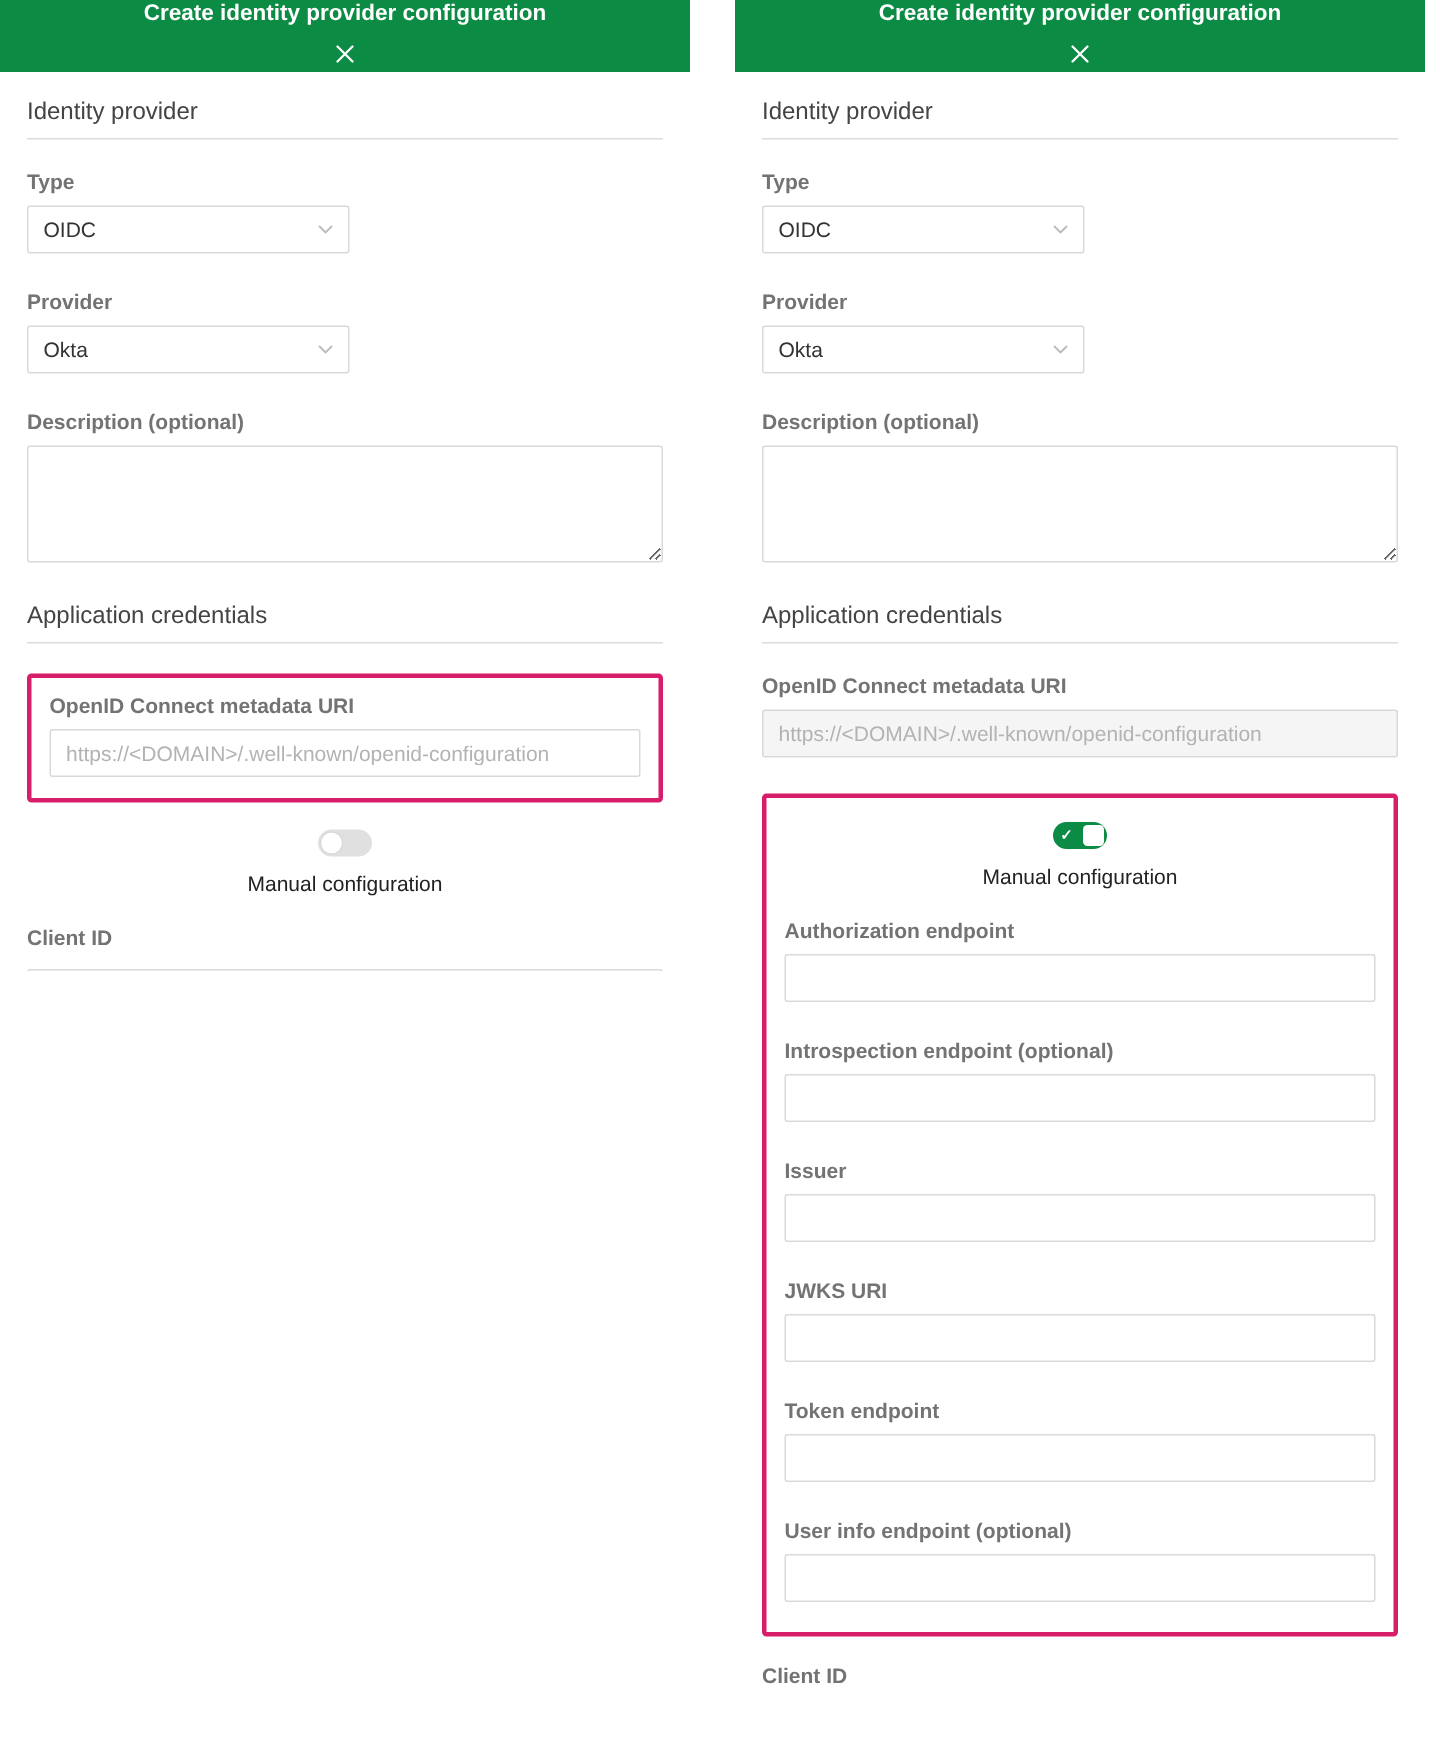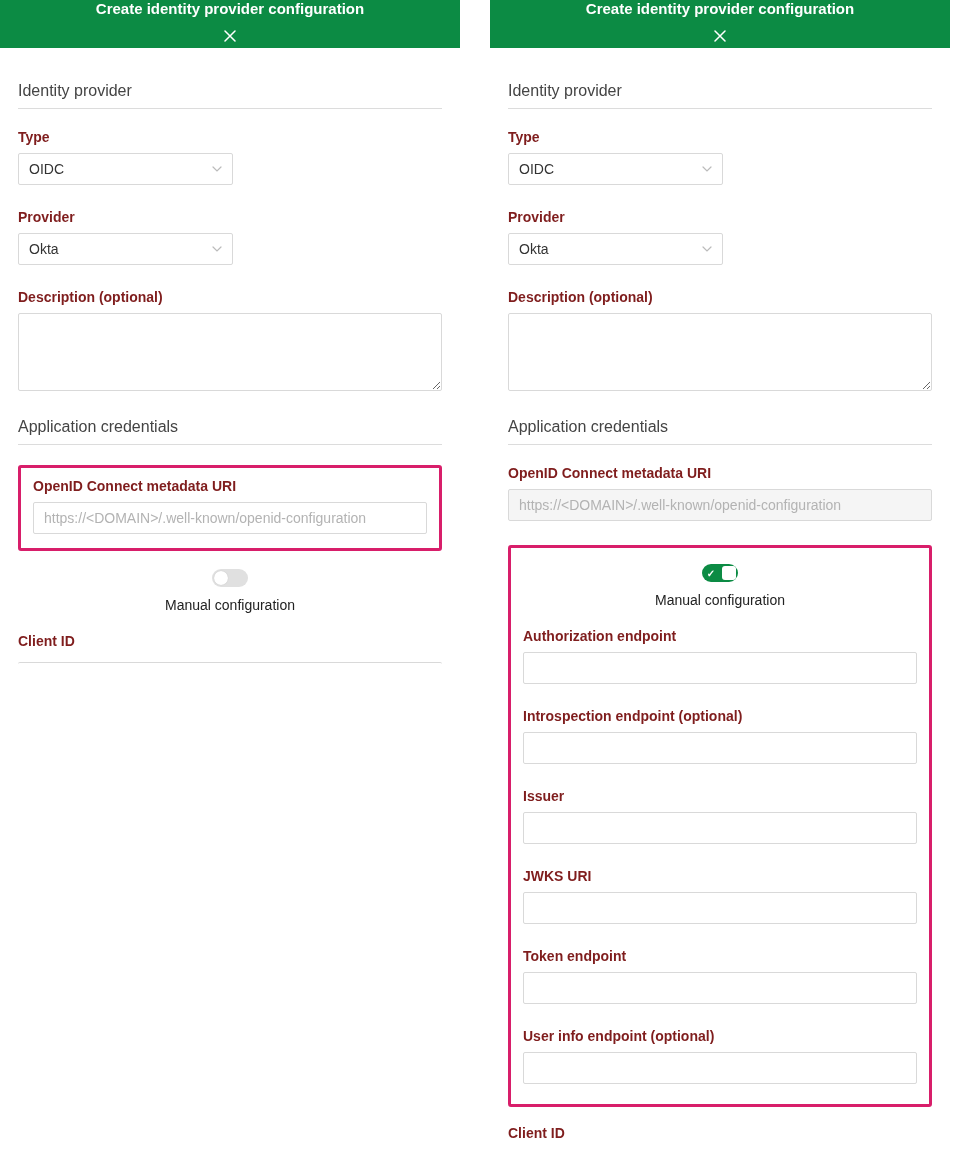--- a/index.html
+++ b/index.html
@@ -46,25 +46,25 @@
   }
   .section-title {
     font-size: 16px;
     color: #444;
     font-weight: 400;
     padding-bottom: 8px;
     border-bottom: 1px solid #dcdcdc;
     margin-top: 14px;
     margin-bottom: 20px;
   }
-  .section-title.first { margin-top: 34px; }
+  .section-title.first { margin-top: 18px; }
   .field-label {
     font-size: 14px;
     font-weight: 600;
-    color: #7f1d1d;
+    color: #737373;
     margin-bottom: 8px;
     display: block;
   }
   .field-group { margin-bottom: 24px; }
   .select {
     width: 215px;
     height: 32px;
     border: 1px solid #d9d9d9;
     border-radius: 2px;
     background: #fff;

